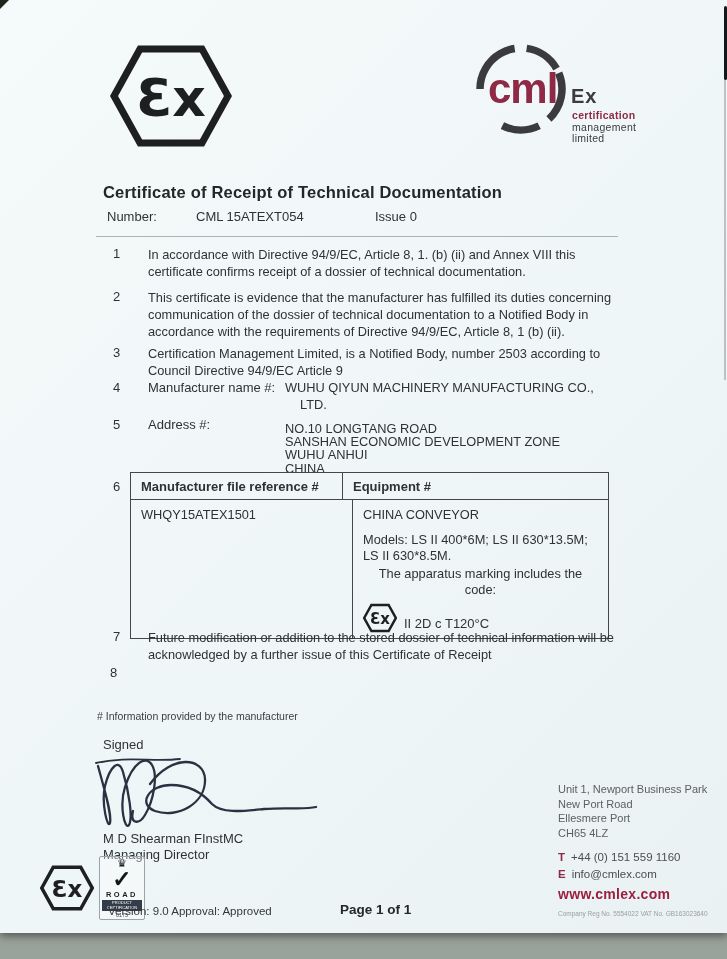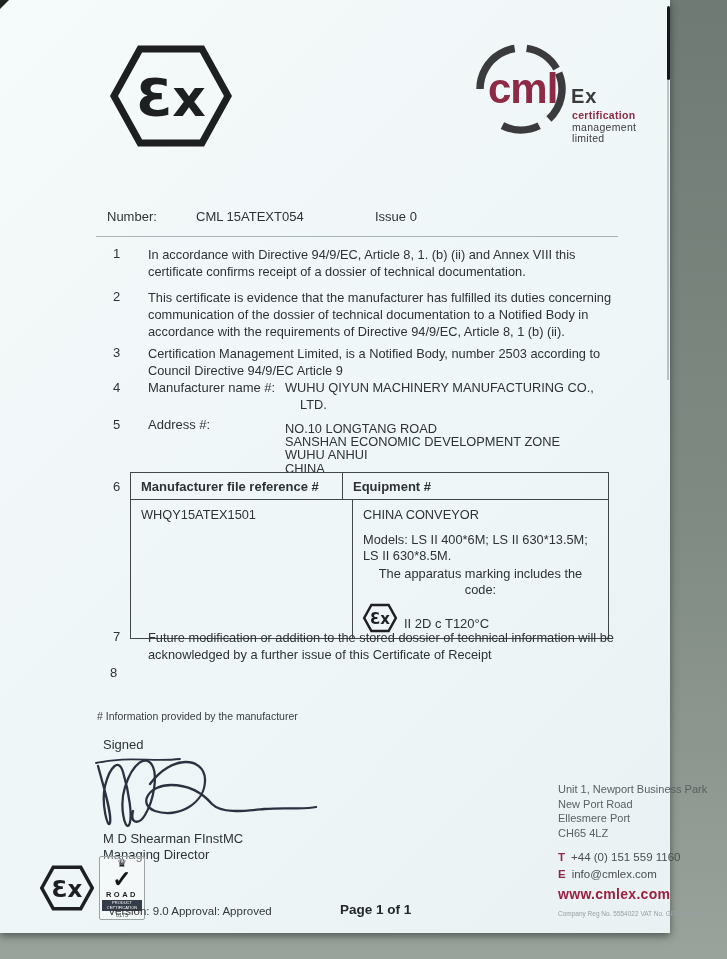--- a/index.html
+++ b/index.html
@@ -7,21 +7,21 @@
     width:727px;height:959px;
     font-family:"Liberation Sans", sans-serif;
     background:#7d8881;
     overflow:hidden;
   }
   .scan{
     position:relative;width:727px;height:959px;
     background:linear-gradient(180deg,#6f7a74 0%,#808b84 55%,#99a29b 100%);
   }
   .page{
-    position:absolute;left:0;top:0;width:670px;height:933px;
+    position:absolute;left:0;top:0;width:727px;height:933px;
     background:linear-gradient(135deg,#f5fafa 0%,#eff6f7 55%,#e9f1f2 100%);
     box-shadow:0 3px 8px rgba(0,0,0,.45);
   }
   .abs{position:absolute;}
   .ink{color:#2e3235;}
   
   .corner-mark{left:0;top:0;width:0;height:0;border-left:9px solid #20241f;border-bottom:9px solid transparent;}
   .edge-right{right:0;top:6px;width:3px;height:74px;background:#15181a;border-radius:2px;}
   .edge-right2{right:1px;top:80px;width:2px;height:300px;background:rgba(40,45,48,.25);}
 
@@ -125,20 +125,21 @@
       </svg>
       <div class="abs cml-word" style="color:#8e2a45">cml</div>
       <div class="abs cml-ex">Ex</div>
       <div class="abs cml-lines">
         <div class="l0" style="color:#8e2a45">certification</div>
         <div>management</div>
         <div>limited</div>
       </div>
     </div>
 
+    <div class="abs title">Certificate of Receipt of Technical Documentation</div>
     <div class="abs num-label ink">Number:</div>
     <div class="abs num-value ink">CML 15ATEXT054</div>
     <div class="abs num-issue ink">Issue 0</div>
     <div class="abs rule"></div>
 
     <div class="abs cl-num ink n1">1</div>
     <div class="abs cl-text ink t1">In accordance with Directive 94/9/EC, Article 8, 1. (b) (ii) and Annex VIII this certificate confirms receipt of a dossier of technical documentation.</div>
     <div class="abs cl-num ink n2">2</div>
     <div class="abs cl-text ink t2">This certificate is evidence that the manufacturer has fulfilled its duties concerning communication of the dossier of technical documentation to a Notified Body in accordance with the requirements of Directive 94/9/EC, Article 8, 1 (b) (ii).</div>
     <div class="abs cl-num ink n3">3</div>

